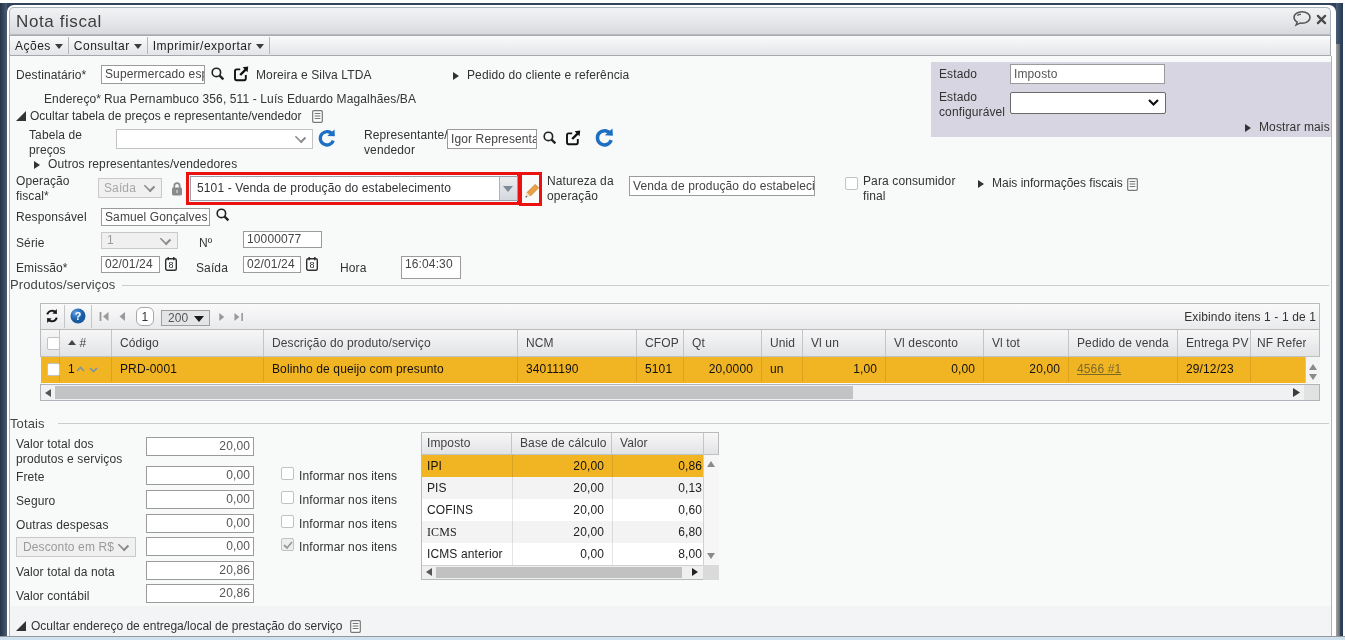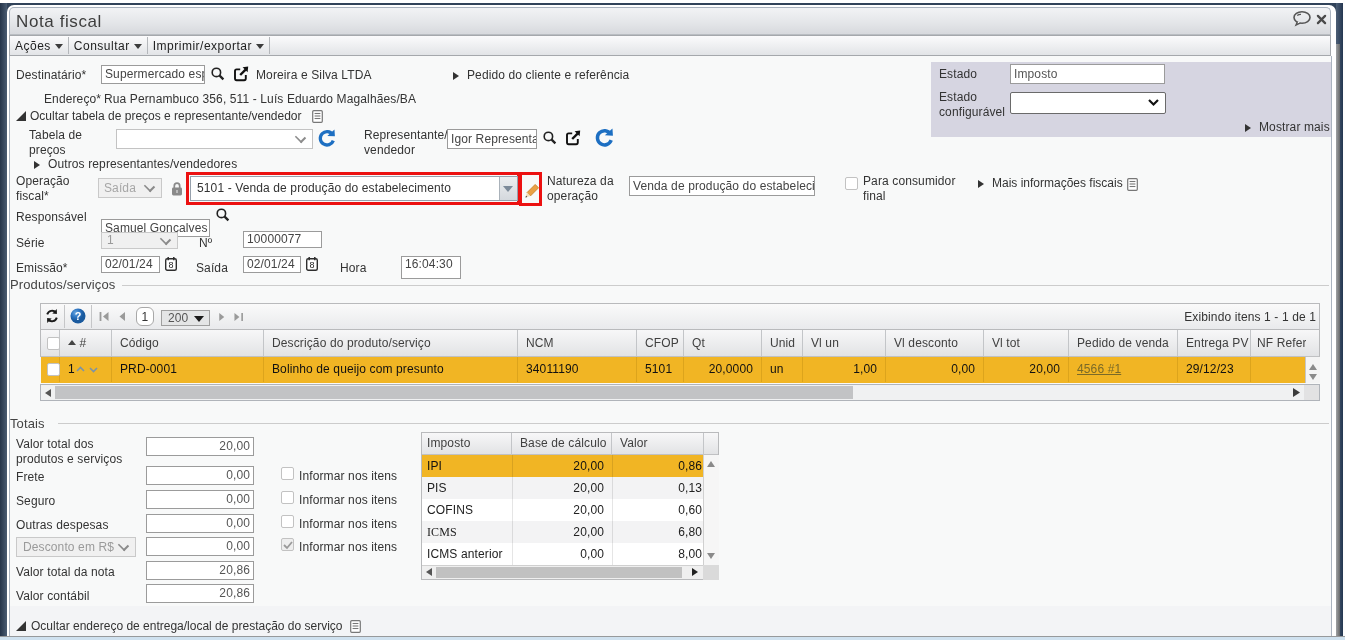--- a/index.html
+++ b/index.html
@@ -137,21 +137,21 @@
 <div class="abs lbl" style="left:863px;top:174px;line-height:15px;">Para consumidor<br>final</div>
 <div class="abs" style="left:978px;top:176px;"><span class="tri-r" style="vertical-align:-1px"></span><span style="margin-left:8px;letter-spacing:0">Mais informações fiscais</span></div>
 <svg class="abs doc1" style="left:1127px;top:178px" width="11" height="13" viewBox="0 0 11 13">
     <rect x=".7" y=".7" width="9.6" height="11.6" fill="#fff" stroke="#777" stroke-width="1.2" rx="1"></rect>
     <line x1="2.6" y1="3.5" x2="8.4" y2="3.5" stroke="#777" stroke-width="1.1"></line>
     <line x1="2.6" y1="6" x2="8.4" y2="6" stroke="#777" stroke-width="1.1"></line>
     <line x1="2.6" y1="8.5" x2="8.4" y2="8.5" stroke="#777" stroke-width="1.1"></line>
   </svg>
 
 <div class="abs lbl" style="left:16px;top:210px;">Responsável</div>
-<div class="abs inp" style="left:101px;top:219px;width:109px;height:18px;line-height:16px;">Samuel Gonçalves</div>
+<div class="abs inp" style="left:101px;top:208px;width:109px;height:18px;line-height:16px;">Samuel Gonçalves</div>
 <svg class="abs" style="left:216px;top:208px" width="14" height="14" viewBox="0 0 14 14">
     <circle cx="5.4" cy="5.4" r="4.2" fill="none" stroke="#222" stroke-width="1.6"></circle>
     <line x1="8.6" y1="8.6" x2="12.4" y2="12.4" stroke="#222" stroke-width="2.3"></line>
   </svg>
 
 <div class="abs lbl" style="left:16px;top:236px;">Série</div>
 <div class="abs sel dis" style="left:101px;top:232px;width:77px;height:17px;line-height:15px;padding-left:5px;color:#9a9a9a;">1<span class="chev" style="border-color:#8a8a8a;"></span></div>
 <div class="abs lbl" style="left:199px;top:236px;">Nº</div>
 <div class="abs inp" style="left:243px;top:231px;width:79px;height:17px;line-height:15px;">10000077</div>
 

